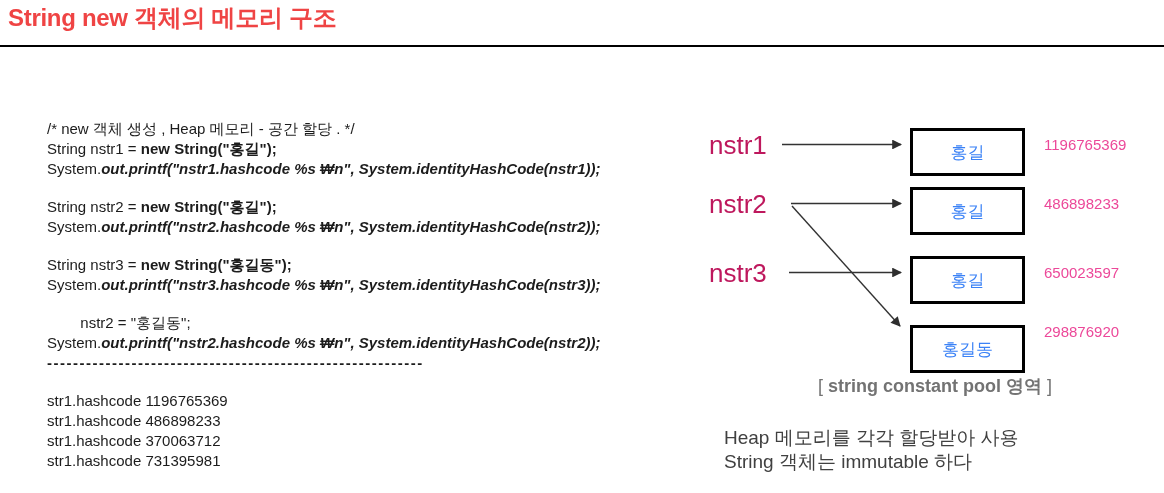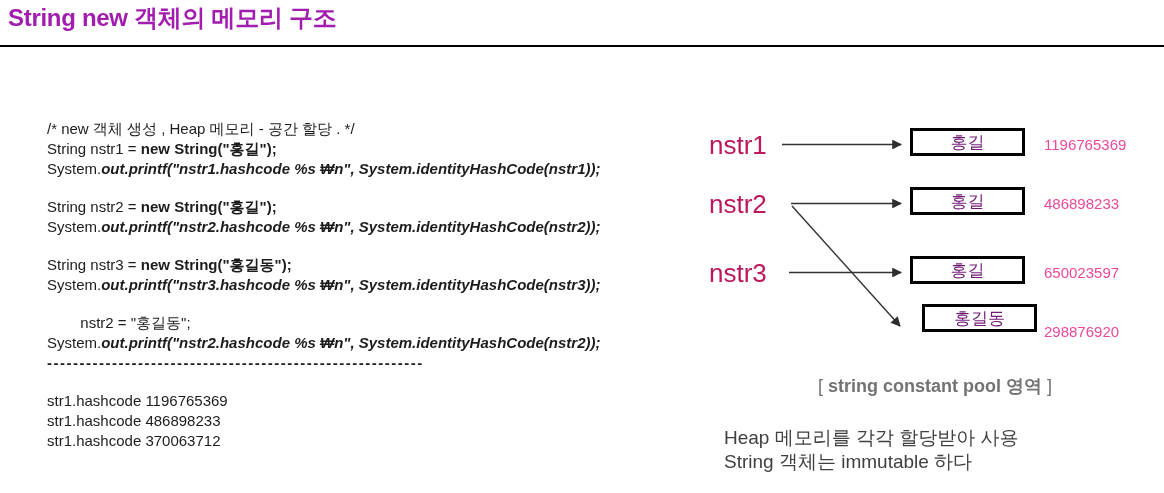--- a/index.html
+++ b/index.html
@@ -2,21 +2,21 @@
 <html><head>
 <meta charset="utf-8">
 <style>
   html,body{margin:0;padding:0;background:#fff;}
   .page{
     position:relative;width:1164px;height:493px;background:#ffffff;
     font-family:"Liberation Sans",sans-serif;color:#000;overflow:hidden;
   }
   .page-title{
     position:absolute;left:8px;top:2px;font-size:24px;font-weight:700;
-    letter-spacing:-0.3px;color:#a21caf;text-align:right;
+    letter-spacing:-0.3px;color:#ef4444;text-align:right;
   }
   .title-divider{
     position:absolute;left:0;top:45px;width:1164px;height:0;
     border-top:2px solid #000;
   }
   
   .code-panel{
     position:absolute;left:47px;top:119px;
     font-size:15px;line-height:20px;color:#1c1c1c;
   }
@@ -25,24 +25,24 @@
   .seg-b{font-weight:700;}
   .seg-i{font-style:italic;}
   .dashes{font-weight:700;letter-spacing:1.5px;}
   
   .diagram-layer{position:absolute;inset:0;}
   .var-label{
     position:absolute;left:709px;height:30px;line-height:30px;
     font-size:26px;color:#be185d;
   }
   .pool-box{
-    position:absolute;left:910px;width:115px;height:28px;
+    position:absolute;left:910px;width:115px;height:48px;
     border:3px solid #000;box-sizing:border-box;background:#fff;
     display:flex;align-items:center;justify-content:center;
-    font-size:17px;color:#701a75;
+    font-size:17px;color:#3b82f6;
   }
   .hash-label{
     position:absolute;left:1044px;height:20px;line-height:20px;
     font-size:15px;color:#ec4899;
   }
   .arrows-svg{position:absolute;left:0;top:0;pointer-events:none;}
   .pool-caption{
     position:absolute;left:740px;top:374px;width:390px;
     text-align:center;font-size:18px;color:#737373;
   }
@@ -76,20 +76,21 @@
       </div>
       <div class="code-block">
         <div class="code-line"><span>        nstr2 = "홍길동";</span></div>
         <div class="code-line"><span>System.</span><span class="seg-b seg-i">out.printf("nstr2.hashcode %s ₩n", System.identityHashCode(nstr2));</span></div>
         <div class="code-line"><span class="seg-b dashes">----------------------------------------------------------</span></div>
       </div>
       <div class="code-block">
         <div class="code-line"><span>str1.hashcode 1196765369</span></div>
         <div class="code-line"><span>str1.hashcode 486898233</span></div>
         <div class="code-line"><span>str1.hashcode 370063712</span></div>
+        <div class="code-line"><span>str1.hashcode 731395981</span></div>
       </div>
     </div>
 
   <div class="diagram-layer" id="diagram-layer">
     <svg class="arrows-svg" width="1164" height="493" viewBox="0 0 1164 493">
       <defs>
         <marker id="ah" viewBox="0 0 10 10" refX="9" refY="5" markerWidth="9" markerHeight="7" orient="auto-start-reverse">
           <path d="M0,0 L10,5 L0,10 z" fill="#2e2e2e"></path>
         </marker>
       </defs>
@@ -107,17 +108,17 @@
     </div>
   <div class="var-label" style="top: 130px;">nstr1</div>
       <div class="var-label" style="top: 189px;">nstr2</div>
       <div class="var-label" style="top: 258px;">nstr3</div>
       <div class="pool-box" style="top: 128px;">홍길</div>
       <div class="hash-label" style="top: 135px;">1196765369</div>
       <div class="pool-box" style="top: 187px;">홍길</div>
       <div class="hash-label" style="top: 194px; text-align: center;">486898233</div>
       <div class="pool-box" style="top: 256px;">홍길</div>
       <div class="hash-label" style="top: 263px;">650023597</div>
-      <div class="pool-box" style="top: 304px; margin-left: 12px;">홍길동</div>
+      <div class="pool-box" style="top: 325px;">홍길동</div>
       <div class="hash-label" style="top: 322px;">298876920</div>
     </div>
 
 </div>
 
 </body></html>

